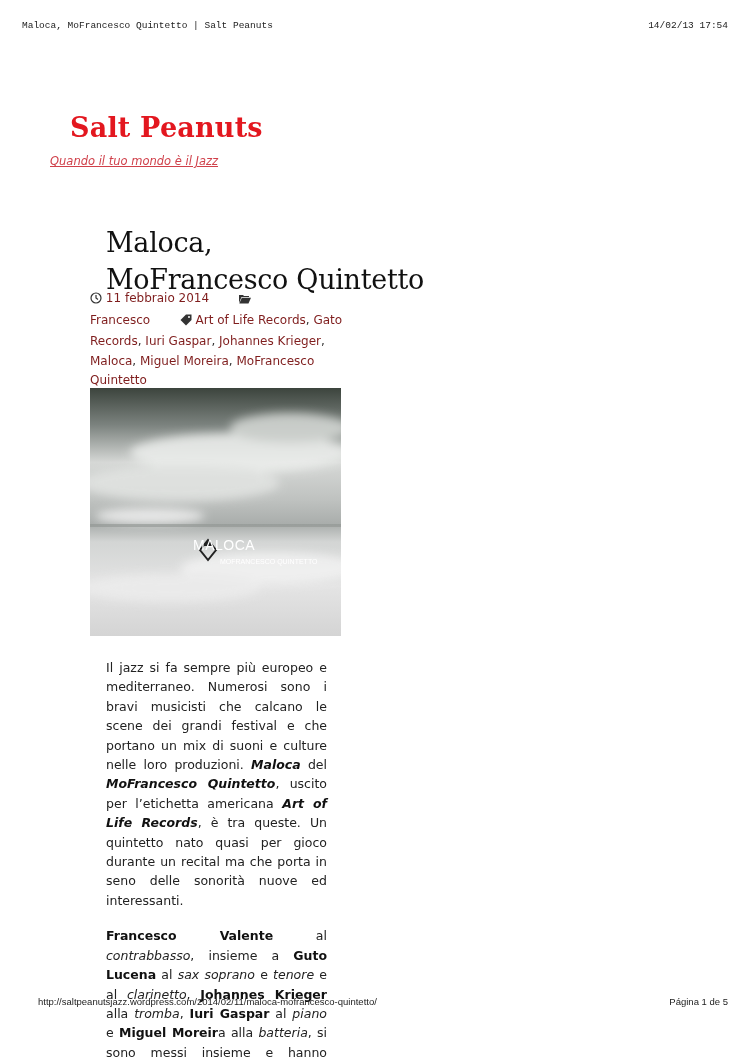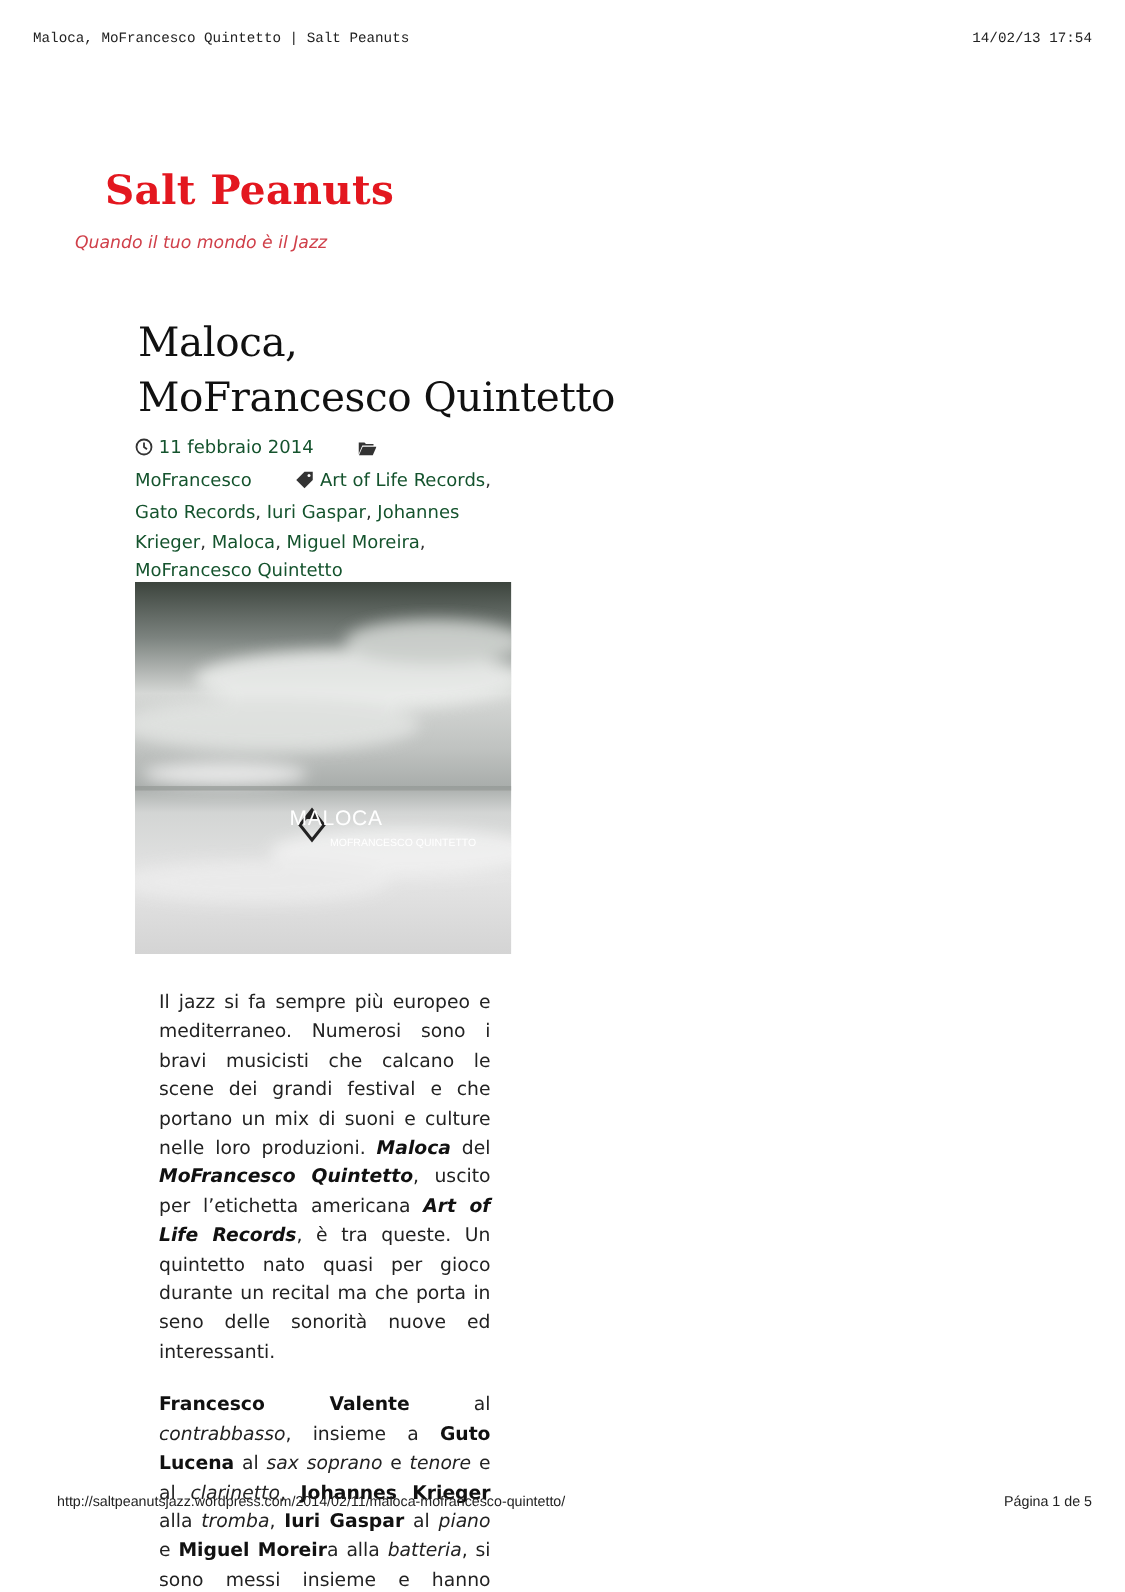--- a/index.html
+++ b/index.html
@@ -1,24 +1,24 @@
 <!DOCTYPE html>
 <html><head>
 <meta charset="utf-8">
 <style>
   html, body { margin:0; padding:0; background:#ffffff; }
   body { width:750px; height:1061px; position:relative; overflow:hidden; font-family:"Liberation Sans", sans-serif; color:#222; }
   .print-header { position:absolute; top:20px; left:22px; right:22px; font-size:9.5px; color:#222; display:flex; justify-content:space-between; font-family:Liberation Mono, monospace; }
   .print-footer { position:absolute; top:996px; left:22px; right:22px; font-size:9.5px; color:#222; display:flex; justify-content:space-between; font-family:"Liberation Sans", sans-serif;padding-left:16px; }
   .site-title { position:absolute; top:112px; left:50px; font-family:"DejaVu Serif", serif; font-weight:bold; font-size:27px; color:#e3171f; letter-spacing:0.2px; text-decoration:none;margin-left:20px; }
-  .site-tagline { position:absolute; top:154px; left:50px; font-style:italic; font-size:11.5px; color:#d0404a; font-family:"DejaVu Sans", sans-serif; }
-  .post-title { position:absolute; top:208px; left:90px; width:330px; font-family:"DejaVu Serif", serif; font-size:27px; line-height:37px; color:#111; font-weight:normal; margin:2px; letter-spacing:-0.3px; }
+  .site-tagline { position:absolute; top:154px; left:50px; font-style:italic; font-size:11.5px; color:#d0404a; font-family:"DejaVu Sans", sans-serif;text-decoration:underline; }
+  .post-title { position:absolute; top:208px; left:90px; width:330px; font-family:"DejaVu Serif", serif; font-size:27px; line-height:37px; color:#111; font-weight:normal; margin:16px; letter-spacing:-0.3px; }
   .meta { position:absolute; top:289px; left:90px; width:255px; font-size:12px; line-height:19.6px; color:#333; font-family:"DejaVu Sans", sans-serif; }
   .meta .icon { display:inline-block; vertical-align:-2px; }
-  .meta a { color:#14532d; text-decoration:none; }
+  .meta a { color:#7f1d1d; text-decoration:none; }
   .featured { position:absolute; top:388px; left:90px; width:251px; height:248px; overflow:hidden; }
   .content { position:absolute; top:642px; left:90px; width:253px; font-size:12.5px; line-height:19.4px; color:#222; font-family:"DejaVu Sans", sans-serif; text-align:justify; }
   .content p { margin:16px; }
   .content b { color:#111; }
 </style>
 </head>
 <body>
 
 <div class="print-header">
   <span>Maloca, MoFrancesco Quintetto | Salt Peanuts</span>
@@ -41,21 +41,21 @@
       </svg>
   </span>
   <a>11 febbraio 2014</a>
   <span style="display:inline-block;width:22px"></span>
   <span class="icon">
     <svg width="12" height="10" viewBox="0 0 12 10">
         <path d="M0 1 H4 L5 2 H10 V3 H2.5 L0 9 Z" fill="#333"></path>
         <path d="M2.8 3.8 H12 L9.5 9.5 H0.3 Z" fill="#333"></path>
       </svg>
   </span><br>
-  <a>MoFrancesco</a>
+  <a>Francesco</a>
   <span style="display:inline-block;width:22px"></span>
   <span class="icon">
     <svg width="12" height="12" viewBox="0 0 12 12">
         <path d="M6 0.5 H11.5 V6 L6 11.5 L0.5 6 Z" fill="#333" transform="rotate(0)"></path>
         <circle cx="9" cy="3" r="1" fill="#fff"></circle>
       </svg>
   </span>
   <a>Art of Life Records</a>, <a>Gato Records</a>, <a>Iuri Gaspar</a>, <a>Johannes Krieger</a>, <a>Maloca</a>, <a>Miguel Moreira</a>, <a>MoFrancesco Quintetto</a>
 </div>
 

